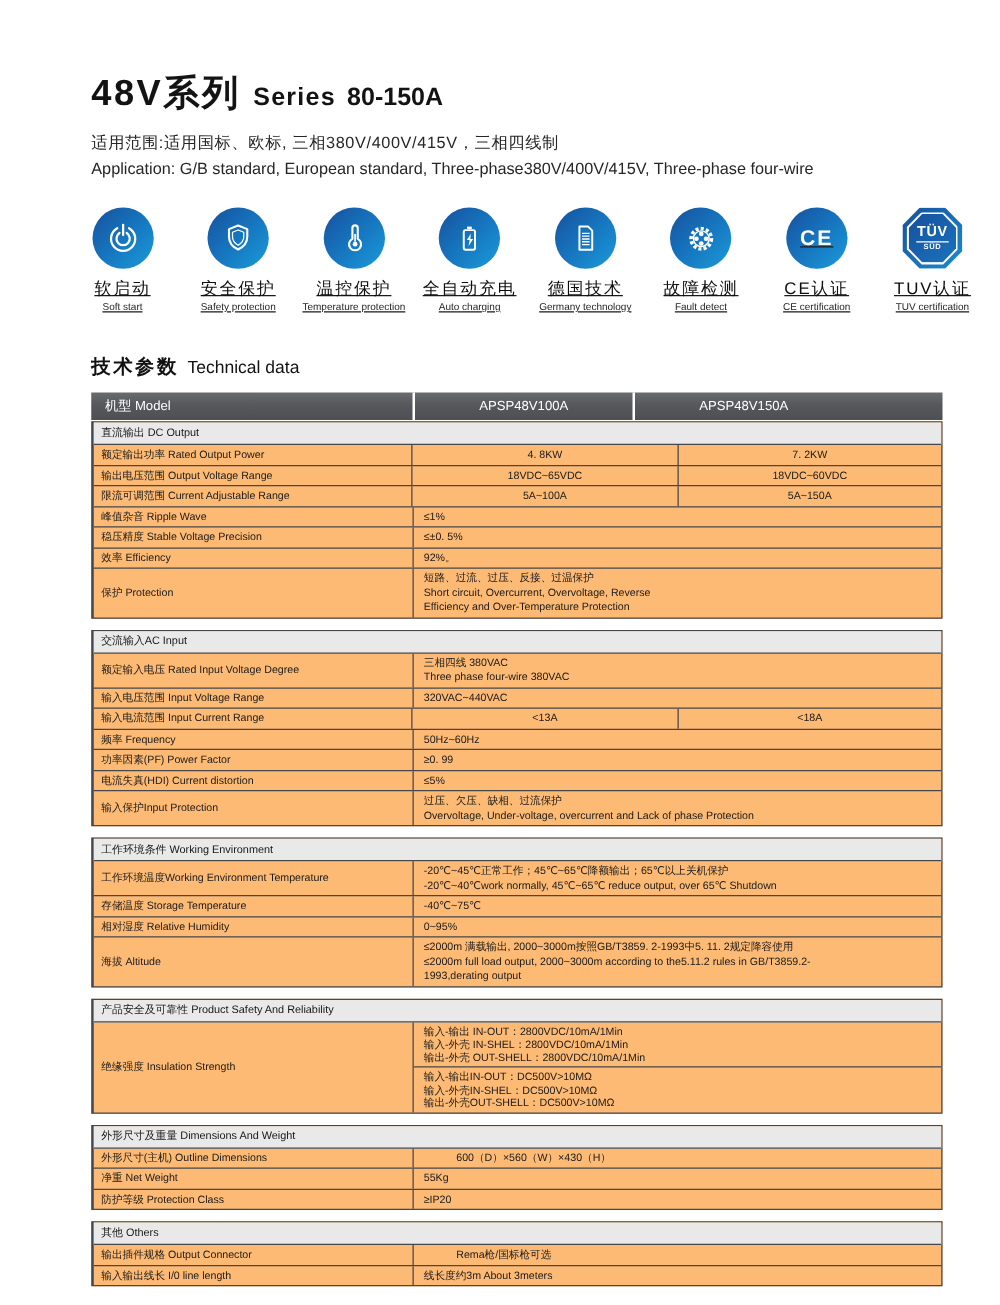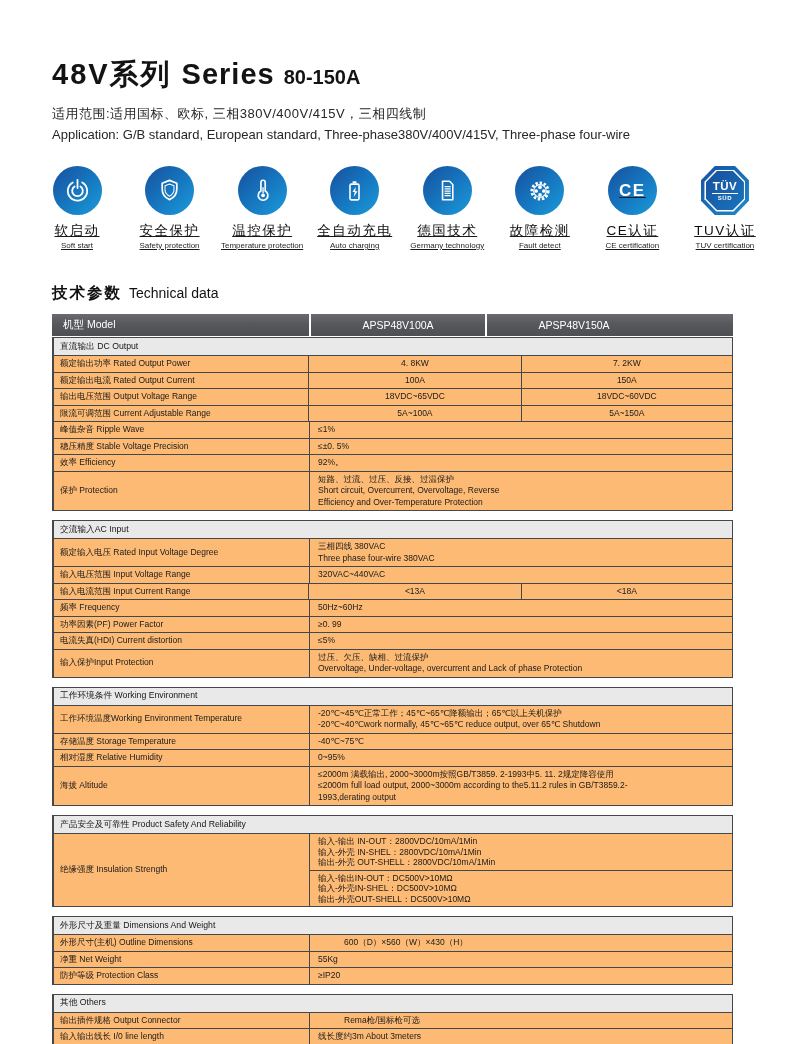--- a/index.html
+++ b/index.html
@@ -1,26 +1,26 @@
 <!DOCTYPE html>
 <html><head>
 <meta charset="utf-8">
 <style>
   * { margin:0; padding:0; box-sizing:border-box; }
   html,body { background:#fff; }
   body {
     width:800px; height:1044px; position:relative; overflow:hidden;
     font-family:"Liberation Sans","DejaVu Sans",sans-serif; color:#1a1a1a;
   }
-  .page { position:absolute; left:52px; top:0; width:681px; }
+  .page { position:absolute; left:73px; top:0; width:681px; }
 
   
   .titleline { margin-top:55px; display:flex; align-items:baseline; color:#131313; }
   .t-zh { font-size:29px; font-weight:bold; letter-spacing:2px; }
-  .t-series { font-size:29px; font-weight:bold; margin-left:10px; letter-spacing:1px; }
+  .t-series { font-size:20px; font-weight:bold; margin-left:10px; letter-spacing:1px; }
   .t-range { font-size:20px; font-weight:bold; margin-left:9px; }
   .scope-zh { margin-top:10px; font-size:13px; color:#262626; letter-spacing:0.5px; }
   .scope-en { margin-top:4px; font-size:13px; color:#262626; }
 
   
   .features { position:absolute; left:-21px; top:166px; width:740px; display:flex; justify-content:space-between; }
   .feat { width:92px; text-align:center;text-decoration:underline; }
   .circ {
     width:49px; height:49px; border-radius:50%; margin:0 auto;
     background:linear-gradient(135deg,#17509d 0%,#1679c2 55%,#1b9bd8 100%);
@@ -189,25 +189,20 @@
     </div>
 
     <div class="tbl">
       <div class="band">直流输出 DC Output</div>
       <div class="row">
         <div class="lbl">额定输出功率 Rated Output Power</div>
         <div class="c">4. 8KW</div>
         <div class="c">7. 2KW</div>
       </div>
       <div class="row">
-        <div class="lbl">额定输出电流 Rated Output Current</div>
-        <div class="c">100A</div>
-        <div class="c">150A</div>
-      </div>
-      <div class="row">
         <div class="lbl">输出电压范围 Output Voltage Range</div>
         <div class="c">18VDC~65VDC</div>
         <div class="c">18VDC~60VDC</div>
       </div>
       <div class="row">
         <div class="lbl">限流可调范围  Current Adjustable Range</div>
         <div class="c">5A~100A</div>
         <div class="c">5A~150A</div>
       </div>
       <div class="row">

